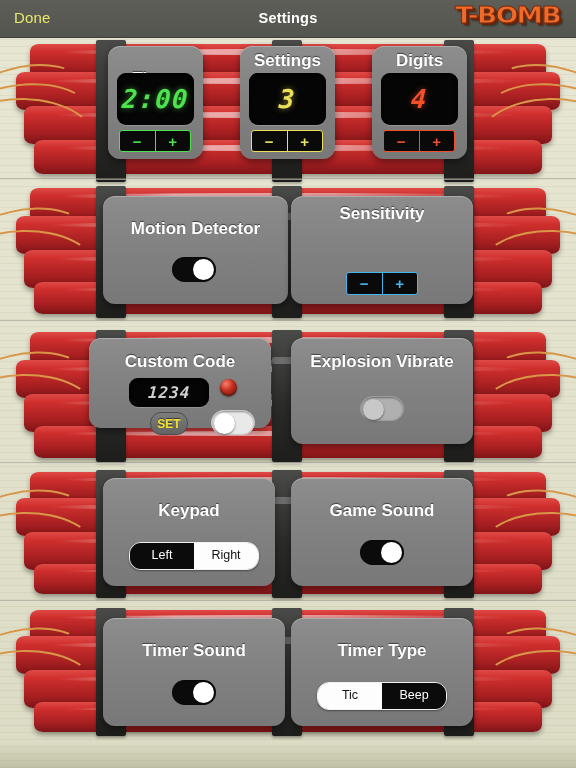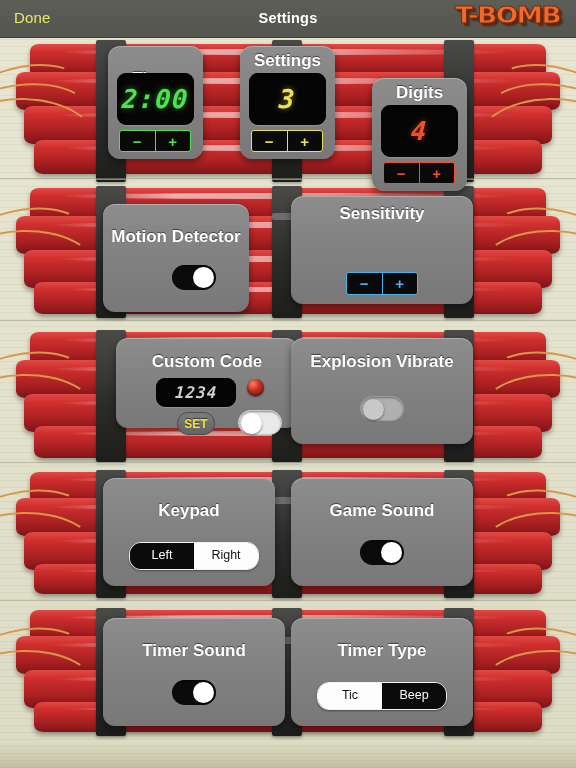--- a/index.html
+++ b/index.html
@@ -270,51 +270,51 @@
   <div class="panel-title" style="top:5px;">Settings</div>
   <div class="lcd" style="left:9px;top:27px;width:77px;height:52px;">
     <span class="lcd-digits" style="color:#ece05a;font-size:26px;text-shadow:0 0 6px rgba(236,224,90,.5);">3</span>
   </div>
   <div class="stepper" style="left:11px;top:84px;width:72px;height:22px;border:1px solid #ece05a;">
     <span style="color:#ece05a;border-right-color:#ece05a;">−</span>
     <span style="color:#ece05a;">+</span>
   </div>
 </div>
 
-<div class="panel" style="left:372px;top:46px;width:95px;height:113px;margin-top:32px;">
+<div class="panel" style="left:372px;top:46px;width:95px;height:113px;">
   <div class="panel-title" style="top:5px;">Digits</div>
   <div class="lcd" style="left:9px;top:27px;width:77px;height:52px;">
     <span class="lcd-digits" style="color:#f1502a;font-size:26px;text-shadow:0 0 6px rgba(241,80,42,.5);">4</span>
   </div>
   <div class="stepper" style="left:11px;top:84px;width:72px;height:22px;border:1px solid #f1502a;">
     <span style="color:#f1502a;border-right-color:#f1502a;">−</span>
     <span style="color:#f1502a;">+</span>
   </div>
 </div>
 
 <div class="panel-connector" style="left:272px;top:213px;width:32px;"></div>
 
-<div class="panel" style="left:103px;top:204px;width:146px;height:108px;">
+<div class="panel" style="left:103px;top:196px;width:185px;height:108px;">
   <div class="panel-title" style="top:23px;">Motion Detector</div>
   <div class="toggle on" style="left:69px;top:61px;">
     <div class="knob"></div>
   </div>
 </div>
 
 <div class="panel" style="left:291px;top:196px;width:182px;height:108px;">
   <div class="panel-title" style="top:8px;">Sensitivity</div>
   <div class="stepper" style="left:55px;top:76px;width:72px;height:23px;border:1px solid #43b6f0;">
     <span style="color:#43b6f0;border-right-color:#43b6f0;">−</span>
     <span style="color:#43b6f0;">+</span>
   </div>
 </div>
 
 <div class="panel-connector" style="left:272px;top:357px;width:32px;"></div>
 
-<div class="panel" style="left:116px;top:338px;width:182px;height:90px;">
+<div class="panel" style="left:89px;top:338px;width:182px;height:90px;">
   <div class="panel-title" style="top:14px;">Custom Code</div>
   <div class="lcd" style="left:40px;top:40px;width:80px;height:29px;">
     <span class="lcd-digits" style="color:#cfcfcf;font-size:16px;">1234</span>
   </div>
   <div id="led" style="left:131px;top:41px;"></div>
   <div id="set-btn" style="left:61px;top:74px;">SET</div>
   <div class="toggle off" style="left:122px;top:72px;">
     <div class="knob"></div>
   </div>
 </div>

